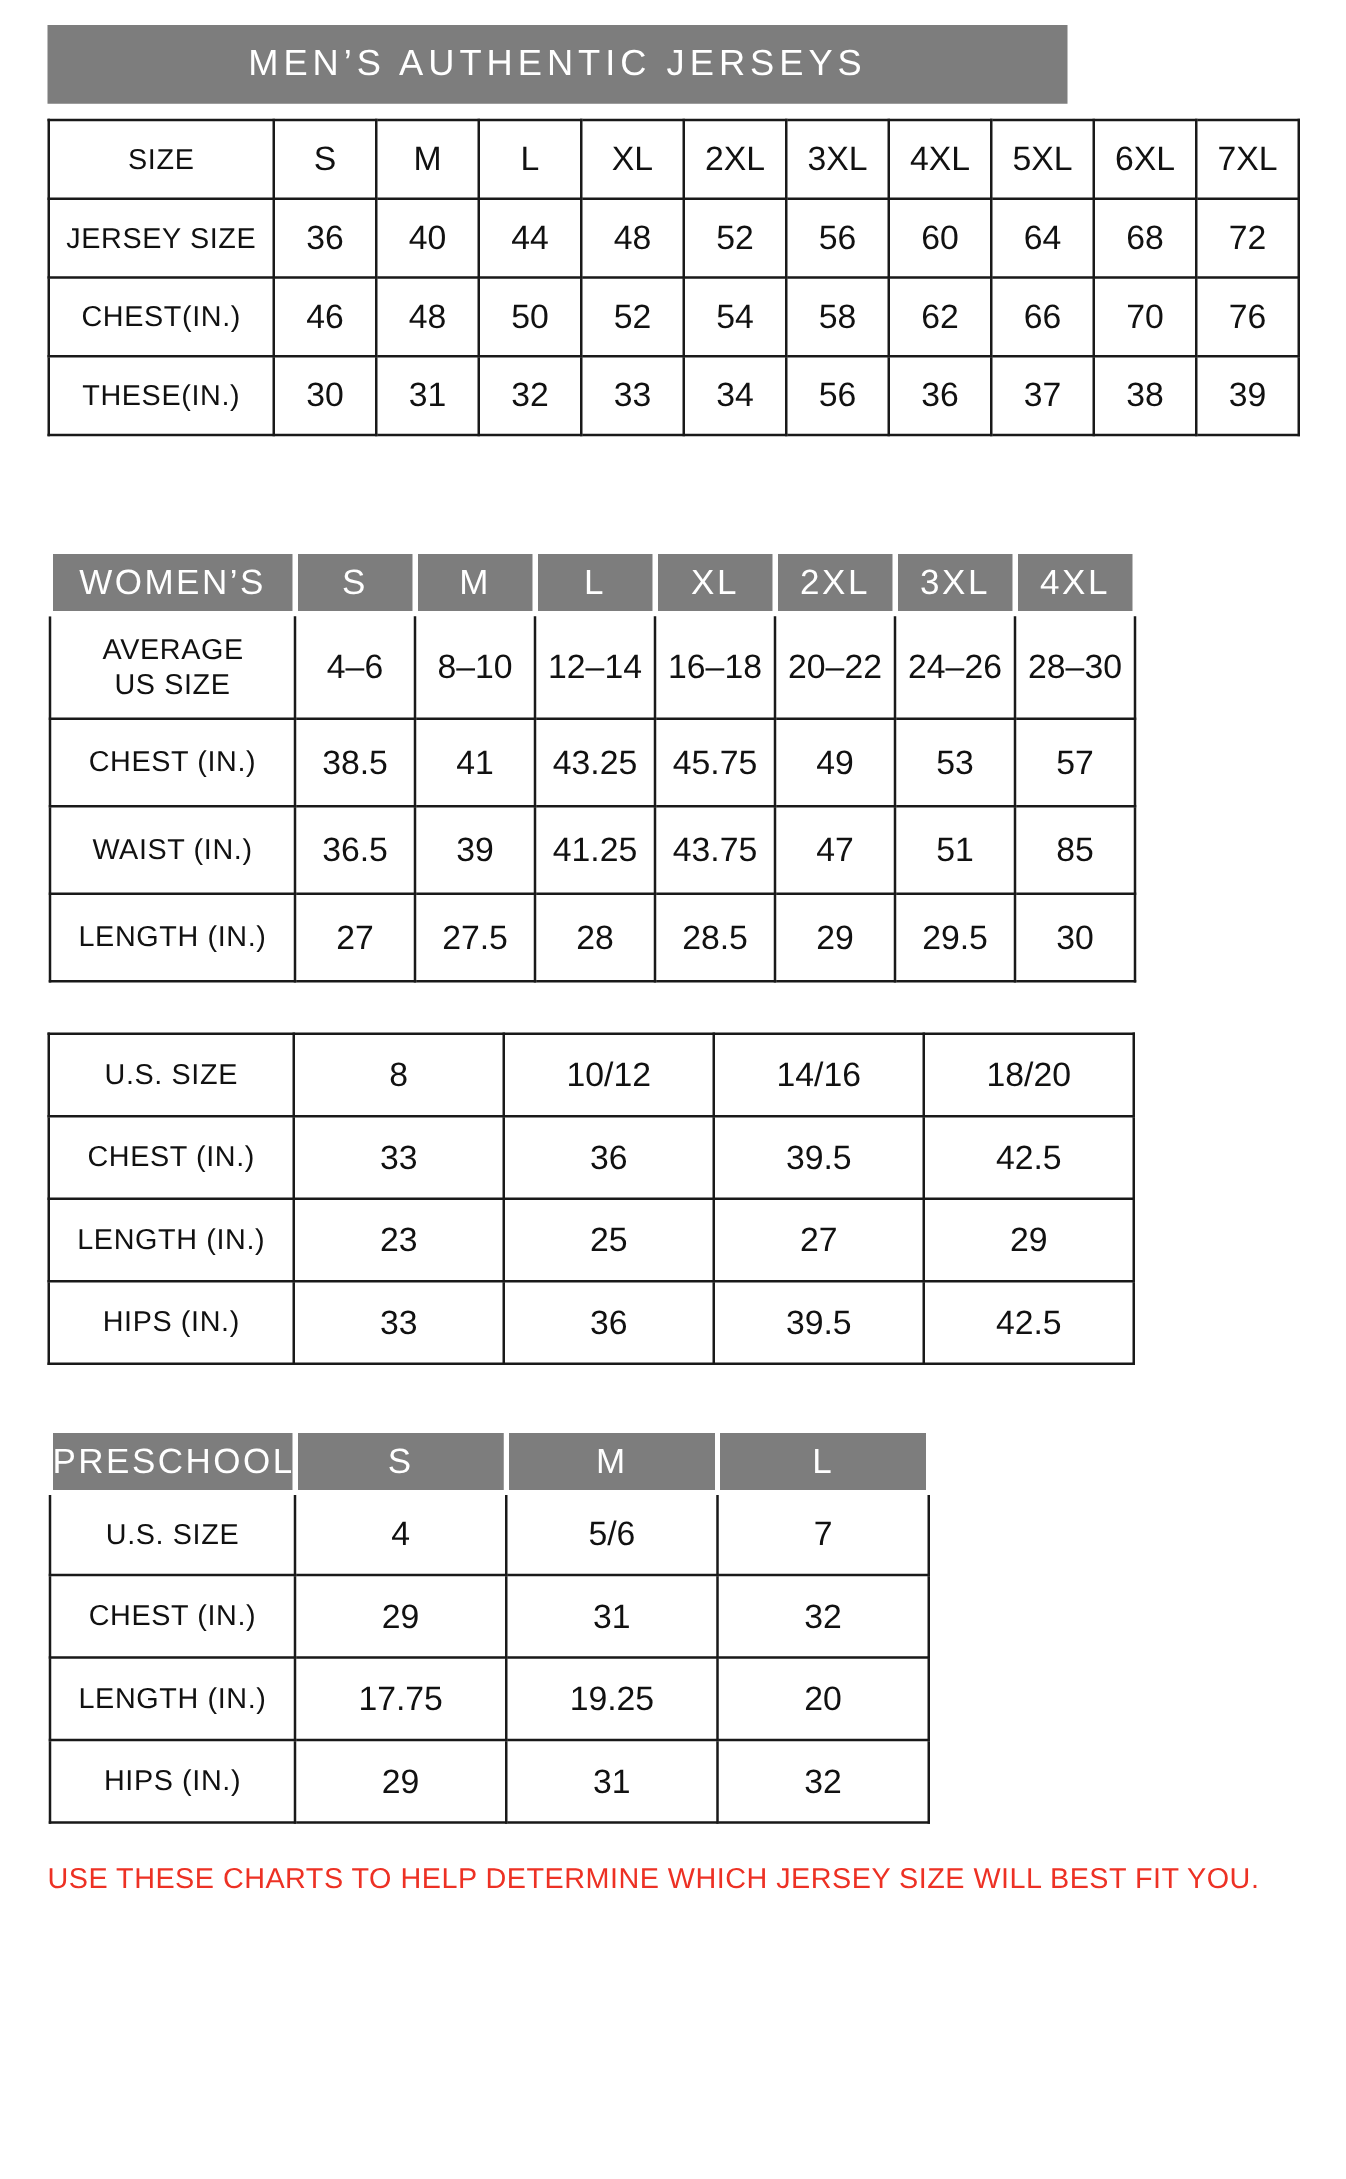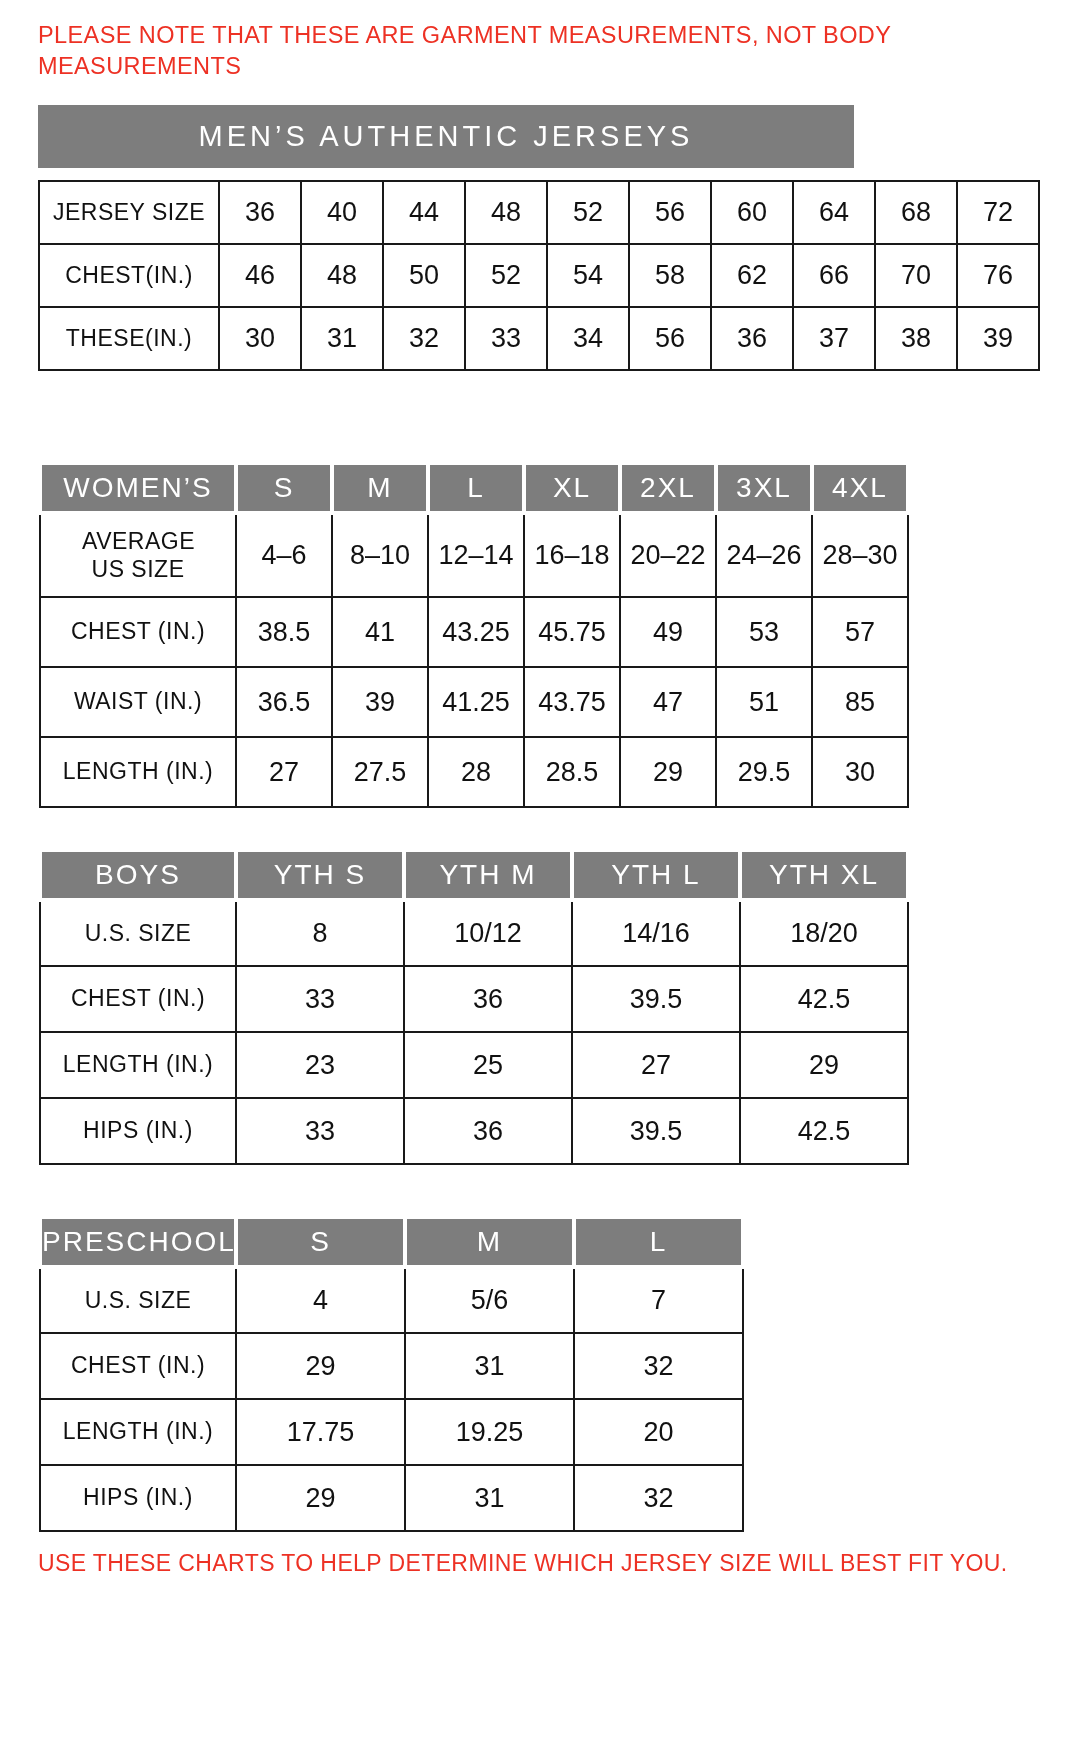--- a/index.html
+++ b/index.html
@@ -27,21 +27,21 @@
     font-size: 23.5px;
     line-height: 1.3;
     max-width: 930px;
     letter-spacing: 0.4px;
     margin-bottom: 24px;
   }
   .footer-note {
     color: var(--accent-red, #ed3124);
     font-size: 23px;
     letter-spacing: 0.4px;
-    margin-top: 18px;
+    margin-top: 30px;
   }
 
   
   .banner {
     width: 816px;
     height: 63px;
     background: var(--header-gray, #7d7d7d);
     color: #ffffff;
     display: flex;
     align-items: center;
@@ -84,39 +84,51 @@
 
   .preschool { width: 703px; }
   .preschool td { height: 66px; }
 </style>
 </head>
 <body>
 
 <div class="page">
 
 
-  <p class="note">PLEASE NOTE THAT THESE ARE GARMENT MEASUREMENTS, NOT BODY MEASUREMENTS</p>
 
   <section>
     <div class="banner">MEN’S AUTHENTIC JERSEYS</div>
     <table class="grid mens">
       <colgroup>
           <col style="width:180px">
           <col style="width:82px">
           <col style="width:82px">
           <col style="width:82px">
           <col style="width:82px">
           <col style="width:82px">
           <col style="width:82px">
           <col style="width:82px">
           <col style="width:82px">
           <col style="width:82px">
           <col style="width:82px">
         </colgroup>
       <tbody>
+        <tr>
+          <td class="lbl">SIZE</td>
+          <td>S</td>
+          <td>M</td>
+          <td>L</td>
+          <td>XL</td>
+          <td>2XL</td>
+          <td>3XL</td>
+          <td>4XL</td>
+          <td>5XL</td>
+          <td>6XL</td>
+          <td>7XL</td>
+        </tr>
         <tr>
           <td class="lbl">JERSEY SIZE</td>
           <td>36</td>
           <td>40</td>
           <td>44</td>
           <td>48</td>
           <td>52</td>
           <td>56</td>
           <td>60</td>
           <td>64</td>
@@ -224,27 +236,20 @@
     <table class="grid boys">
       <colgroup>
           <col style="width:196px">
           <col style="width:168px">
           <col style="width:168px">
           <col style="width:168px">
           <col style="width:168px">
         </colgroup>
       <tbody>
         <tr>
-          <th>BOYS</th>
-          <th>YTH S</th>
-          <th>YTH M</th>
-          <th>YTH L</th>
-          <th>YTH XL</th>
-        </tr>
-        <tr>
           <td class="lbl">U.S. SIZE</td>
           <td>8</td>
           <td>10/12</td>
           <td>14/16</td>
           <td>18/20</td>
         </tr>
         <tr>
           <td class="lbl">CHEST (IN.)</td>
           <td>33</td>
           <td>36</td>

